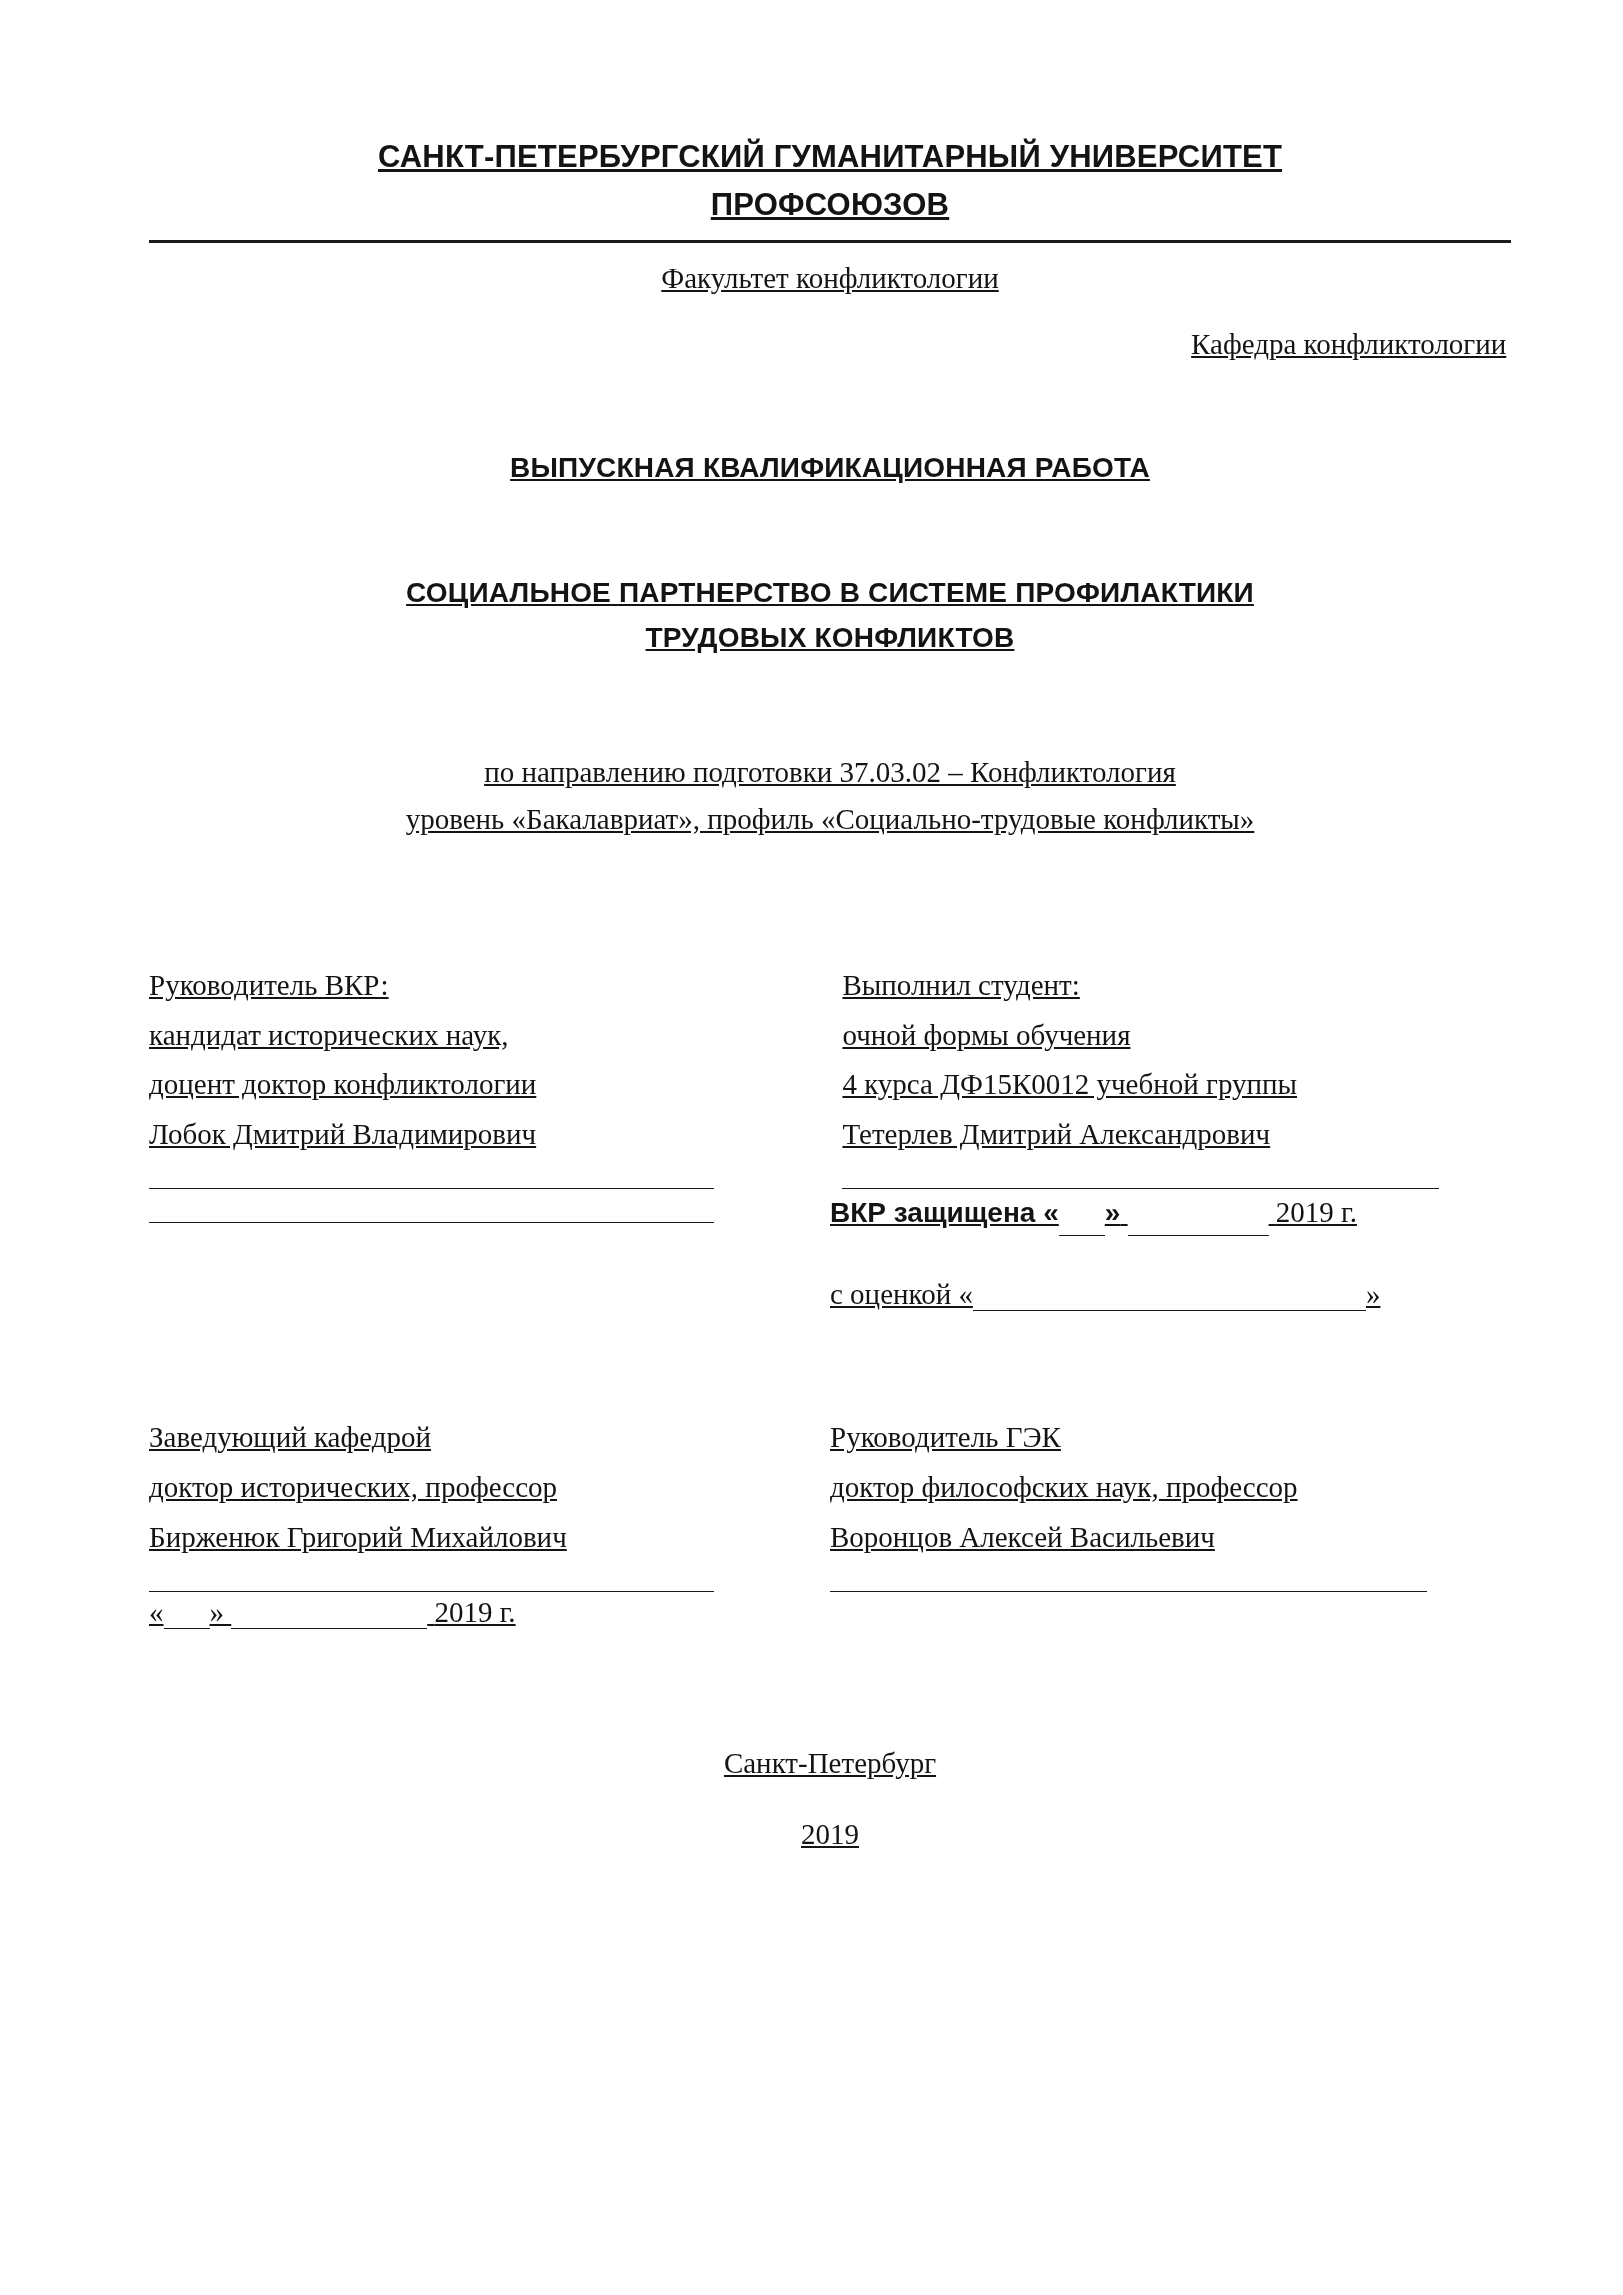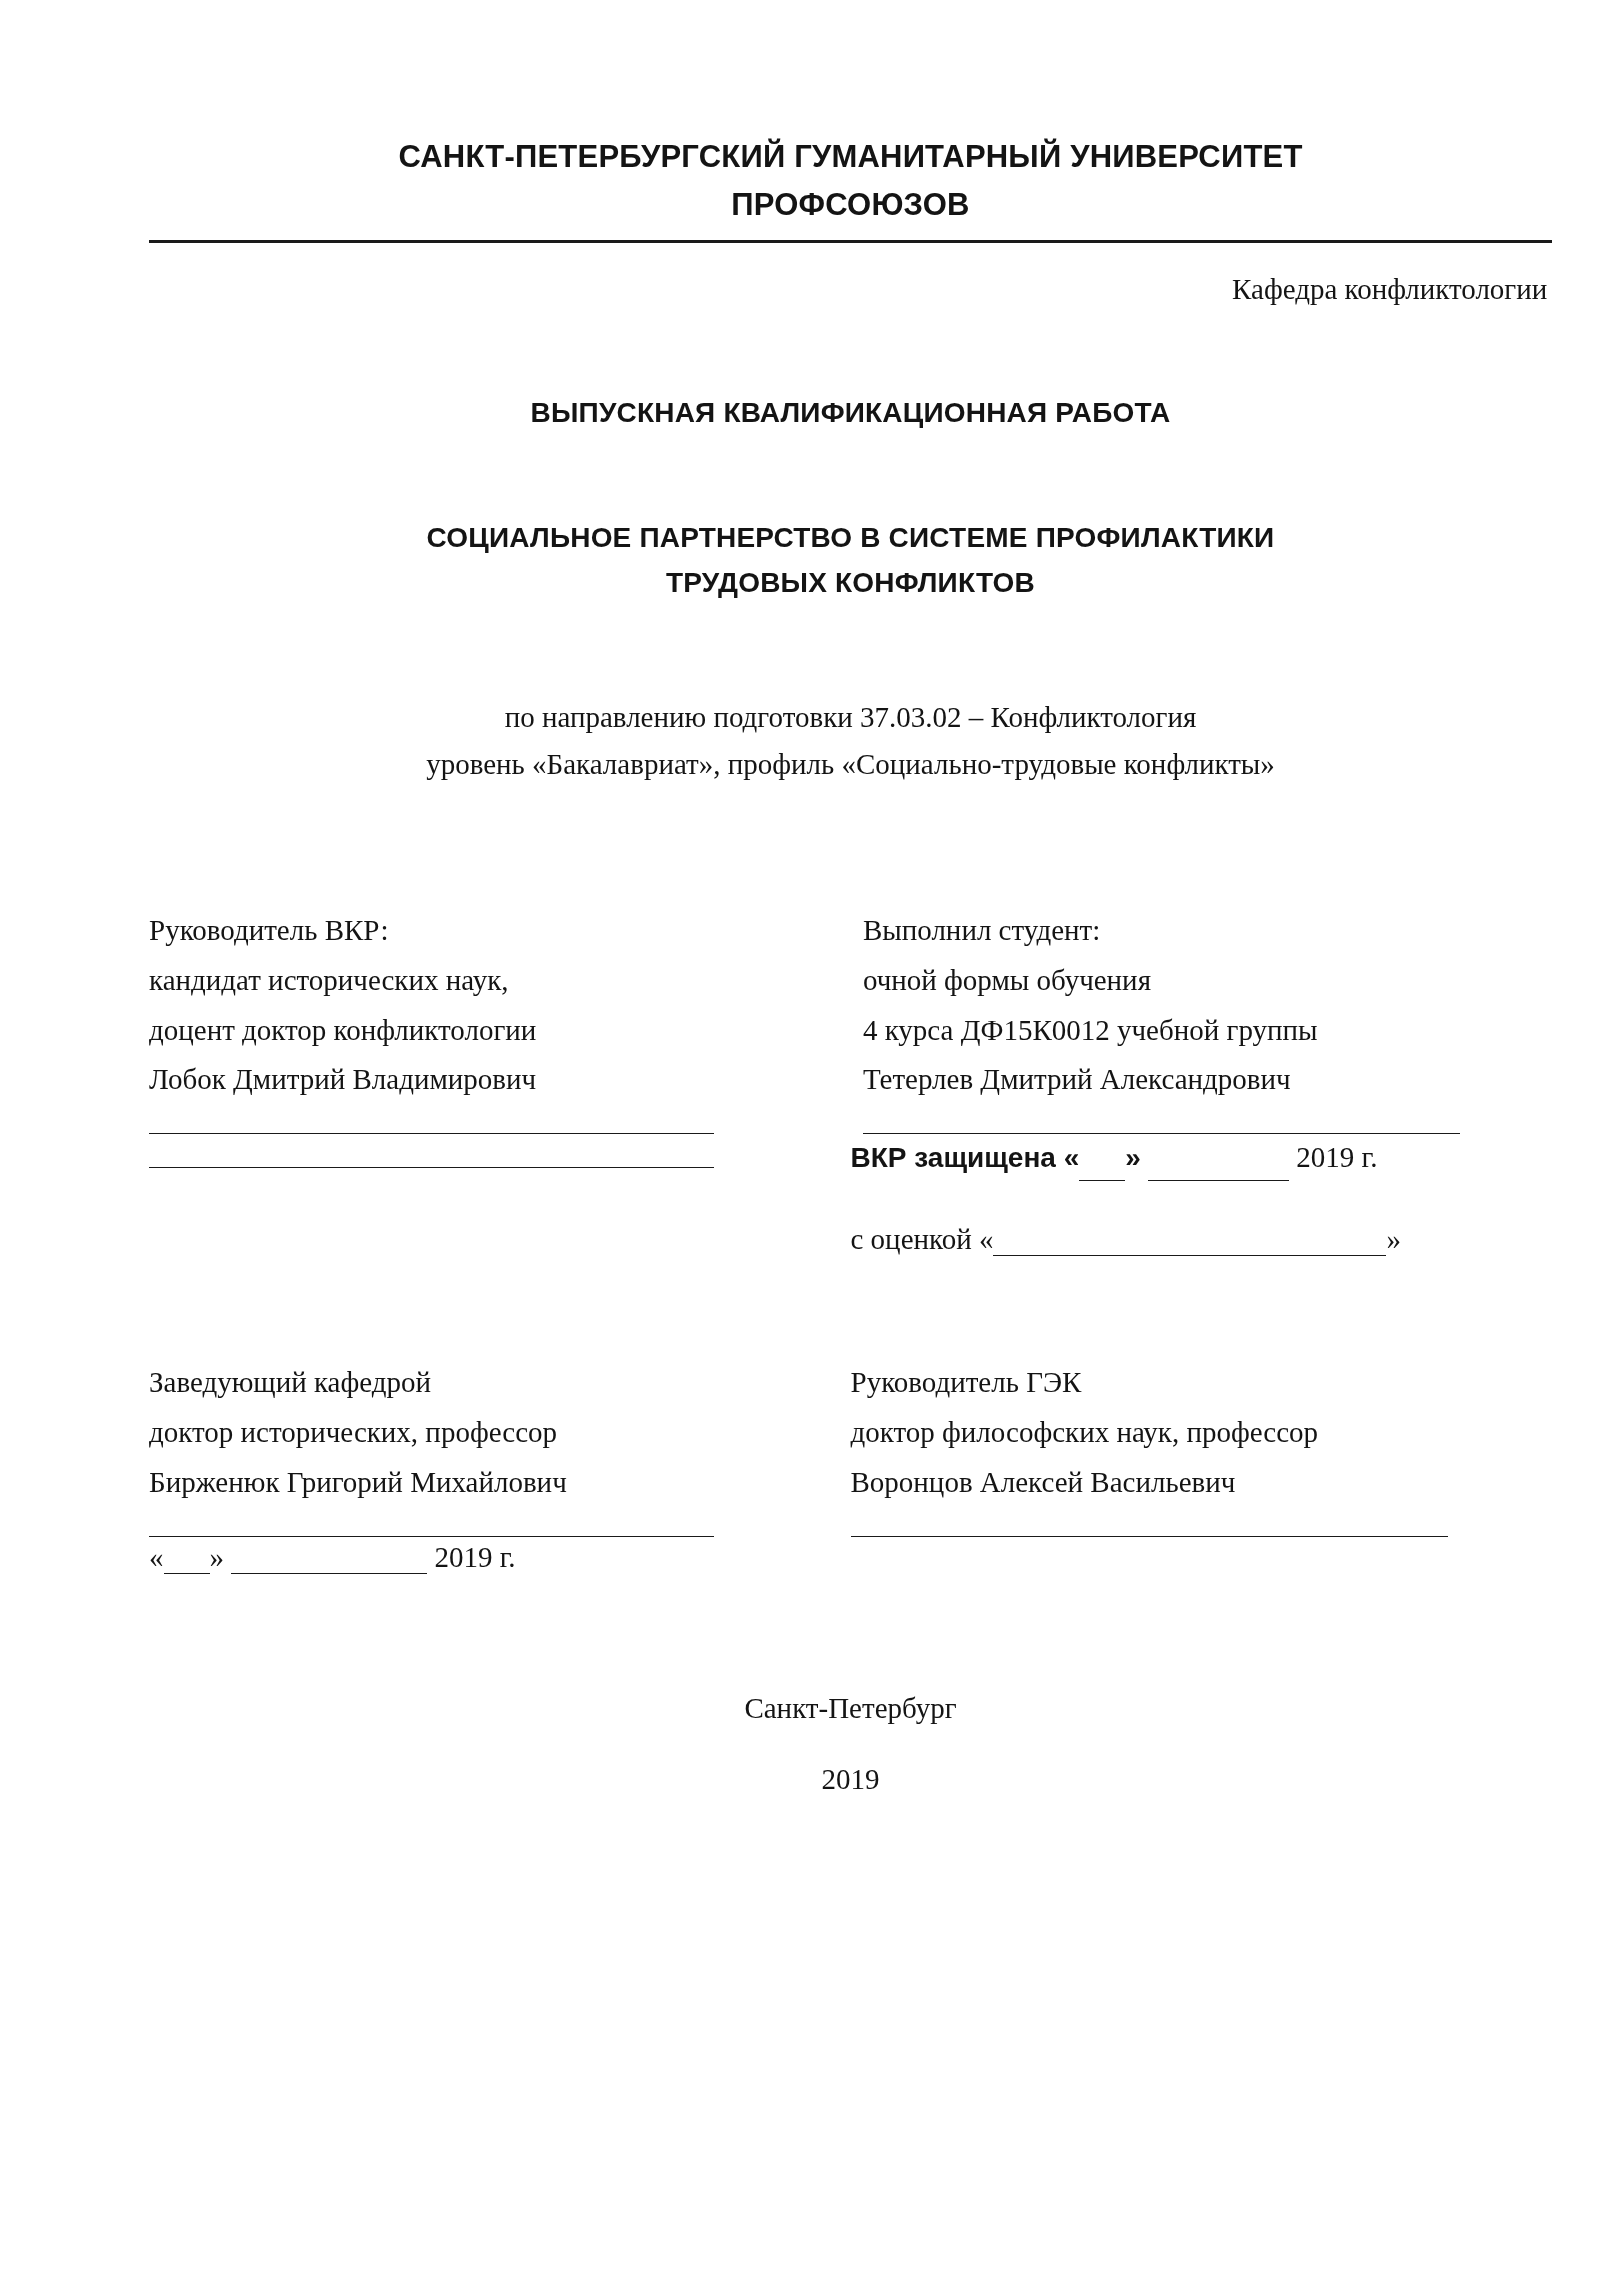--- a/index.html
+++ b/index.html
@@ -12,21 +12,22 @@
     height: 2295px;
     font-family: "Liberation Serif", serif;
     color: #141414;
     -webkit-font-smoothing: antialiased;
   }
   .page {
     position: relative;
     width: 1623px;
     height: 2295px;
     box-sizing: border-box;
-    padding: 133px 71px 47px 149px;
+    padding: 133px 112px 47px 149px;
+    text-decoration: underline;
   }
   .univ {
     text-align: center;
     font-family: "Liberation Sans", sans-serif;
     font-weight: bold;
     font-size: 31px;
     line-height: 1.55;
     letter-spacing: 0.2px;
   }
   .univ-rule {
@@ -166,20 +167,21 @@
 <body>
 
 <div class="page">
 
   <div>
     <div class="univ">САНКТ-ПЕТЕРБУРГСКИЙ ГУМАНИТАРНЫЙ УНИВЕРСИТЕТ</div>
     <div class="univ">ПРОФСОЮЗОВ</div>
   </div>
   <div class="univ-rule"></div>
 
+  <div class="faculty">Факультет конфликтологии</div>
   <div class="department">Кафедра конфликтологии</div>
 
   <div class="vkr-label">ВЫПУСКНАЯ КВАЛИФИКАЦИОННАЯ РАБОТА</div>
 
   <div class="thesis-title">
     <div>СОЦИАЛЬНОЕ ПАРТНЕРСТВО В СИСТЕМЕ ПРОФИЛАКТИКИ</div>
     <div>ТРУДОВЫХ КОНФЛИКТОВ</div>
   </div>
 
   <div class="direction">

